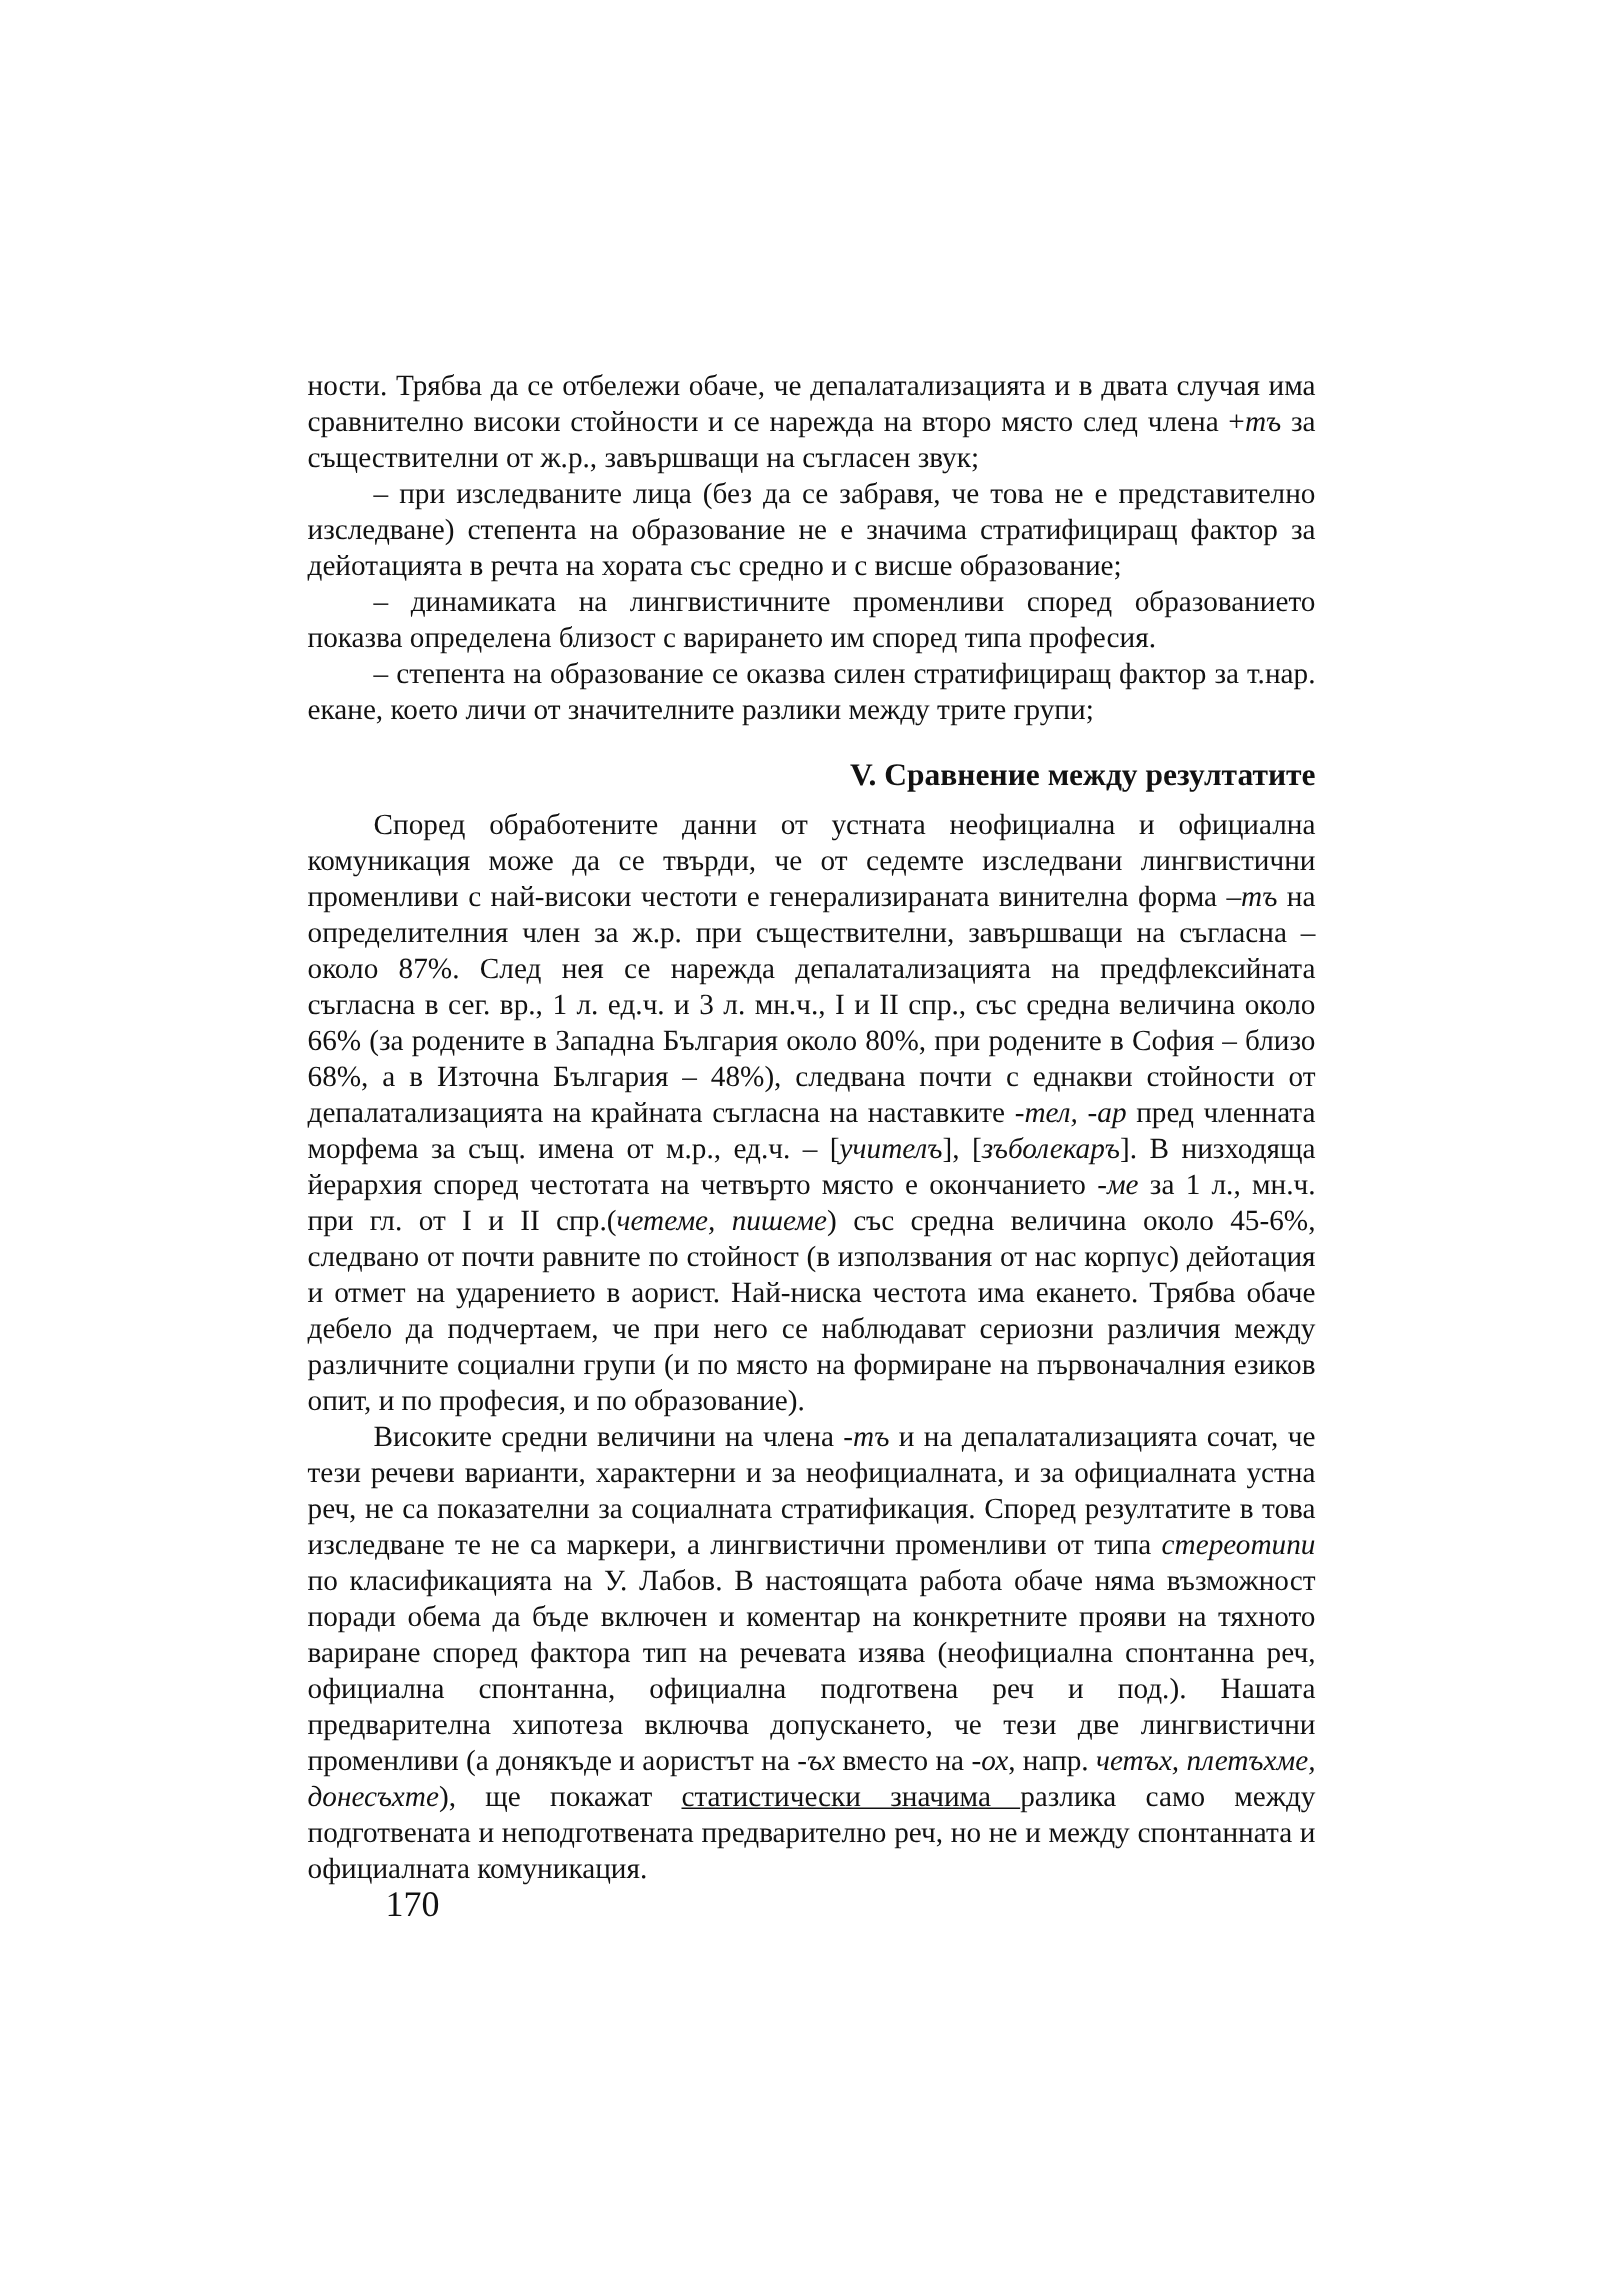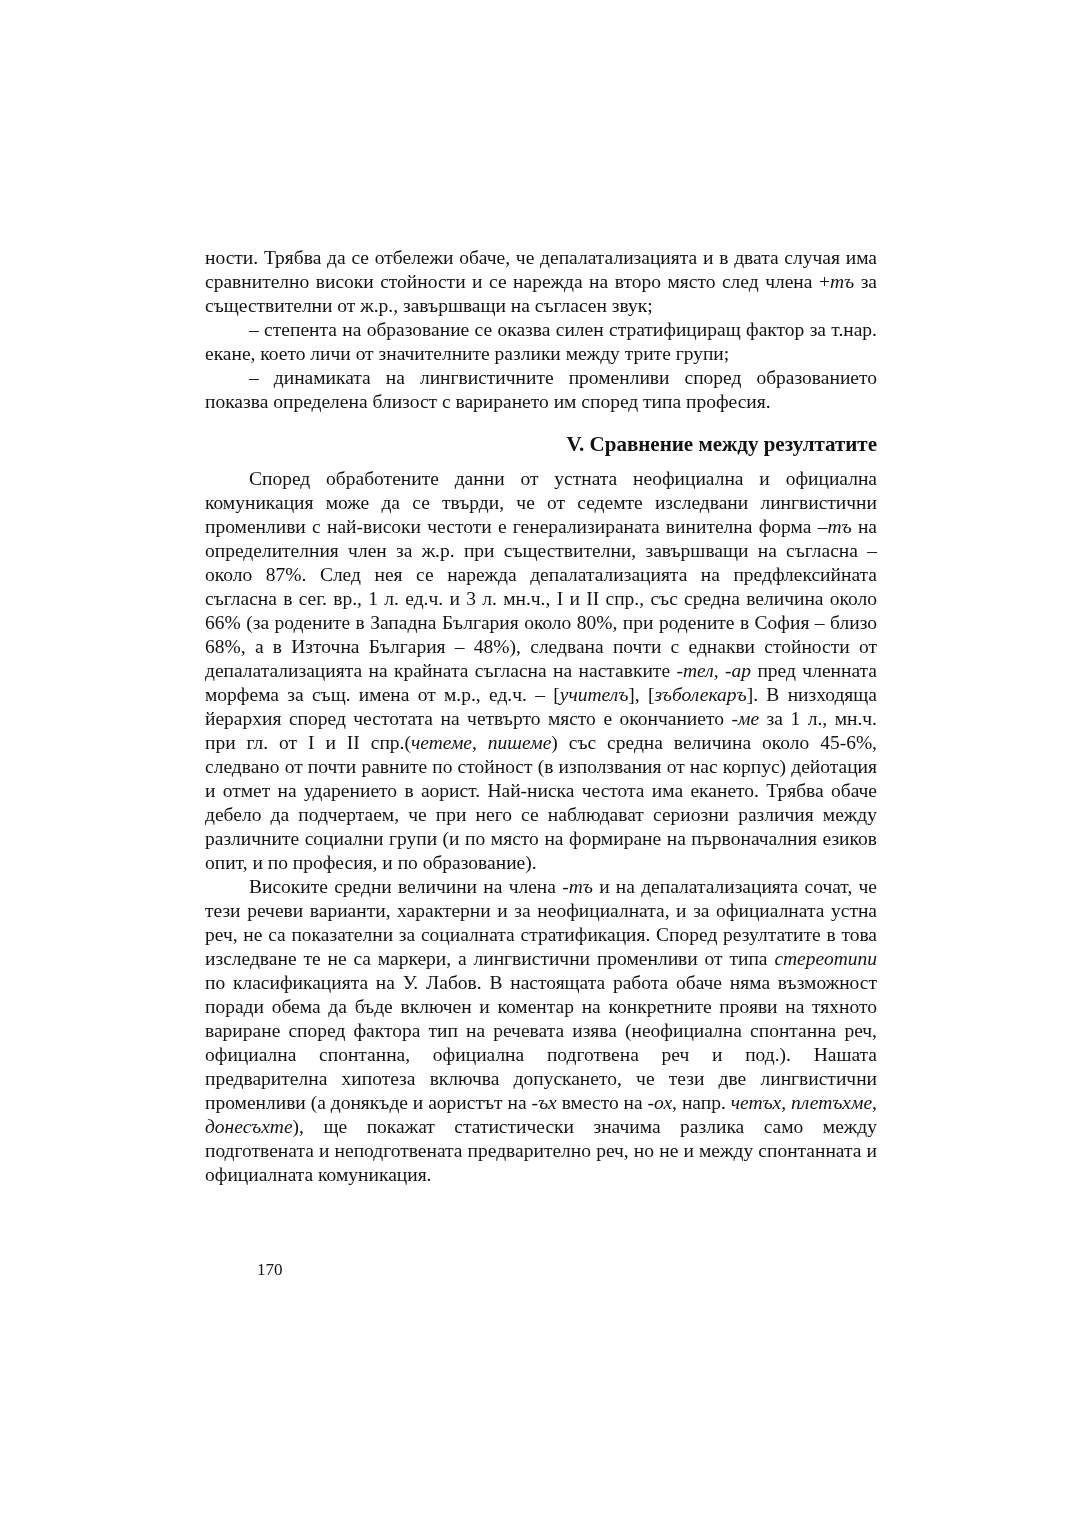--- a/index.html
+++ b/index.html
@@ -35,42 +35,43 @@
   .heading {
     font-size: 21px;
     line-height: 26px;
     font-weight: 700;
     margin: 17px 0 10px 93px;
     text-align: right;
     text-indent: 0;
   }
   .it { font-style: italic; }
   .bd { font-weight: 400; }
-  .un { }
+  .un { text-decoration: underline; }
   .page-number {
     position: absolute;
     left: 257px;
     top: 1258px;
-    font-size: 17px;
+    font-size: 24px;
     line-height: 24px;
   }
 </style>
 </head>
 <body>
 
 <div class="sheet">
   <div class="text-block">
 
     <p class="para no-indent"><span>ности. Трябва да се отбележи обаче, че депалатализацията и в двата случая има сравнително високи стойности и се нарежда на второ място след члена +</span><span class="it">тъ</span><span> за съществителни от ж.р., завършващи на съгласен звук;</span></p>
 
 
+    <p class="para"><span>– при изследваните лица (без да се забравя, че това не е представително изследване) степента на образование не е значима стратифициращ фактор за дейотацията в речта на хората със средно и с висше образование;</span></p>
+
+    <p class="para"><span>– динамиката на лингвистичните променливи според образованието показва определена близост с варирането им според типа професия.</span></p>
 
     <p class="para"><span>– степента на образование се оказва силен стратифициращ фактор за т.нар. екане, което личи от значителните разлики между трите групи;</span></p>
-
-    <p class="para"><span>– динамиката на лингвистичните променливи според образованието показва определена близост с варирането им според типа професия.</span></p>
 
     <h2 class="heading">V. Сравнение между резултатите</h2>
 
     <p class="para"><span>Според обработените данни от устната неофициална и официална комуникация може да се твърди, че от седемте изследвани лингвистични променливи с най-високи честоти е генерализираната винителна форма –</span><span class="it">тъ</span><span> на определителния член за ж.р. при съществителни, завършващи на съгласна – около 87%. След нея се нарежда депалатализацията на предфлексийната съгласна в сег. вр., 1 л. ед.ч. и 3 л. мн.ч., I и II спр., със средна величина около 66% (за родените в Западна България около 80%, при родените в София – близо 68%, а в Източна България – 48%), следвана почти с еднакви стойности от депалатализацията на крайната съгласна на наставките </span><span class="it">-тел, -ар</span><span> пред членната морфема за същ. имена от м.р., ед.ч. – [</span><span class="it">учителъ</span><span>], [</span><span class="it">зъболекаръ</span><span>]. В низходяща йерархия според честотата на четвърто място е окончанието </span><span class="it">-ме</span><span> за 1 л., мн.ч. при гл. от I и II спр.(</span><span class="it">четеме, пишеме</span><span>) със средна величина около 45-6%, следвано от почти равните по стойност (в използвания от нас корпус) дейотация и отмет на ударението в аорист. Най-ниска честота има екането. Трябва обаче дебело да подчертаем, че при него се наблюдават сериозни различия между различните социални групи (и по място на формиране на първоначалния езиков опит, и по професия, и по образование).</span></p>
 
     <p class="para"><span>Високите средни величини на члена </span><span class="it">-тъ</span><span> и на депалатализацията сочат, че тези речеви варианти, характерни и за неофициалната, и за официалната устна реч, не са показателни за социалната стратификация. Според резултатите в това изследване те не са маркери, а лингвистични променливи от типа </span><span class="it bd">стереотипи</span><span> по класификацията на У. Лабов. В настоящата работа обаче няма възможност поради обема да бъде включен и коментар на конкретните прояви на тяхното вариране според фактора тип на речевата изява (неофициална спонтанна реч, официална спонтанна, официална подготвена реч и под.). Нашата предварителна хипотеза включва допускането, че тези две лингвистични променливи (а донякъде и аористът на </span><span class="it">-ъх</span><span> вместо на </span><span class="it">-ох</span><span>, напр. </span><span class="it">четъх, плетъхме, донесъхте</span><span>), ще покажат </span><span class="un">статистически значима </span><span>разлика само между подготвената и неподготвената предварително реч, но не и между спонтанната и официалната комуникация.</span></p>
 
   </div>
 
   <div class="page-number">170</div>

